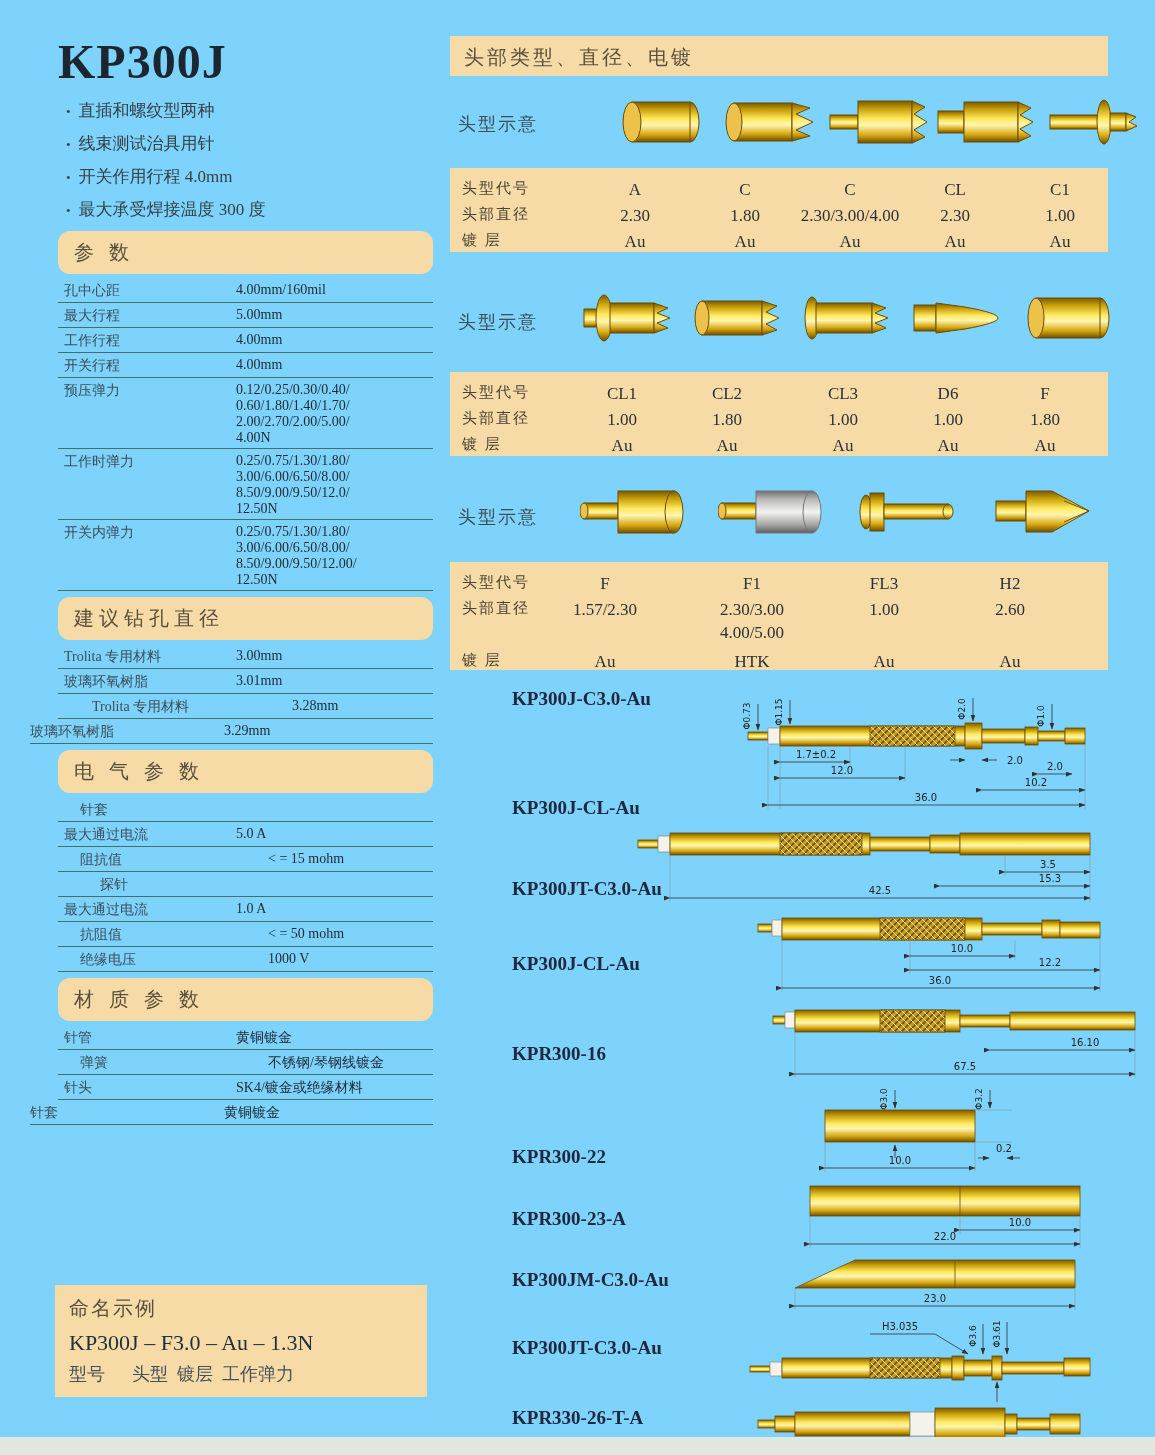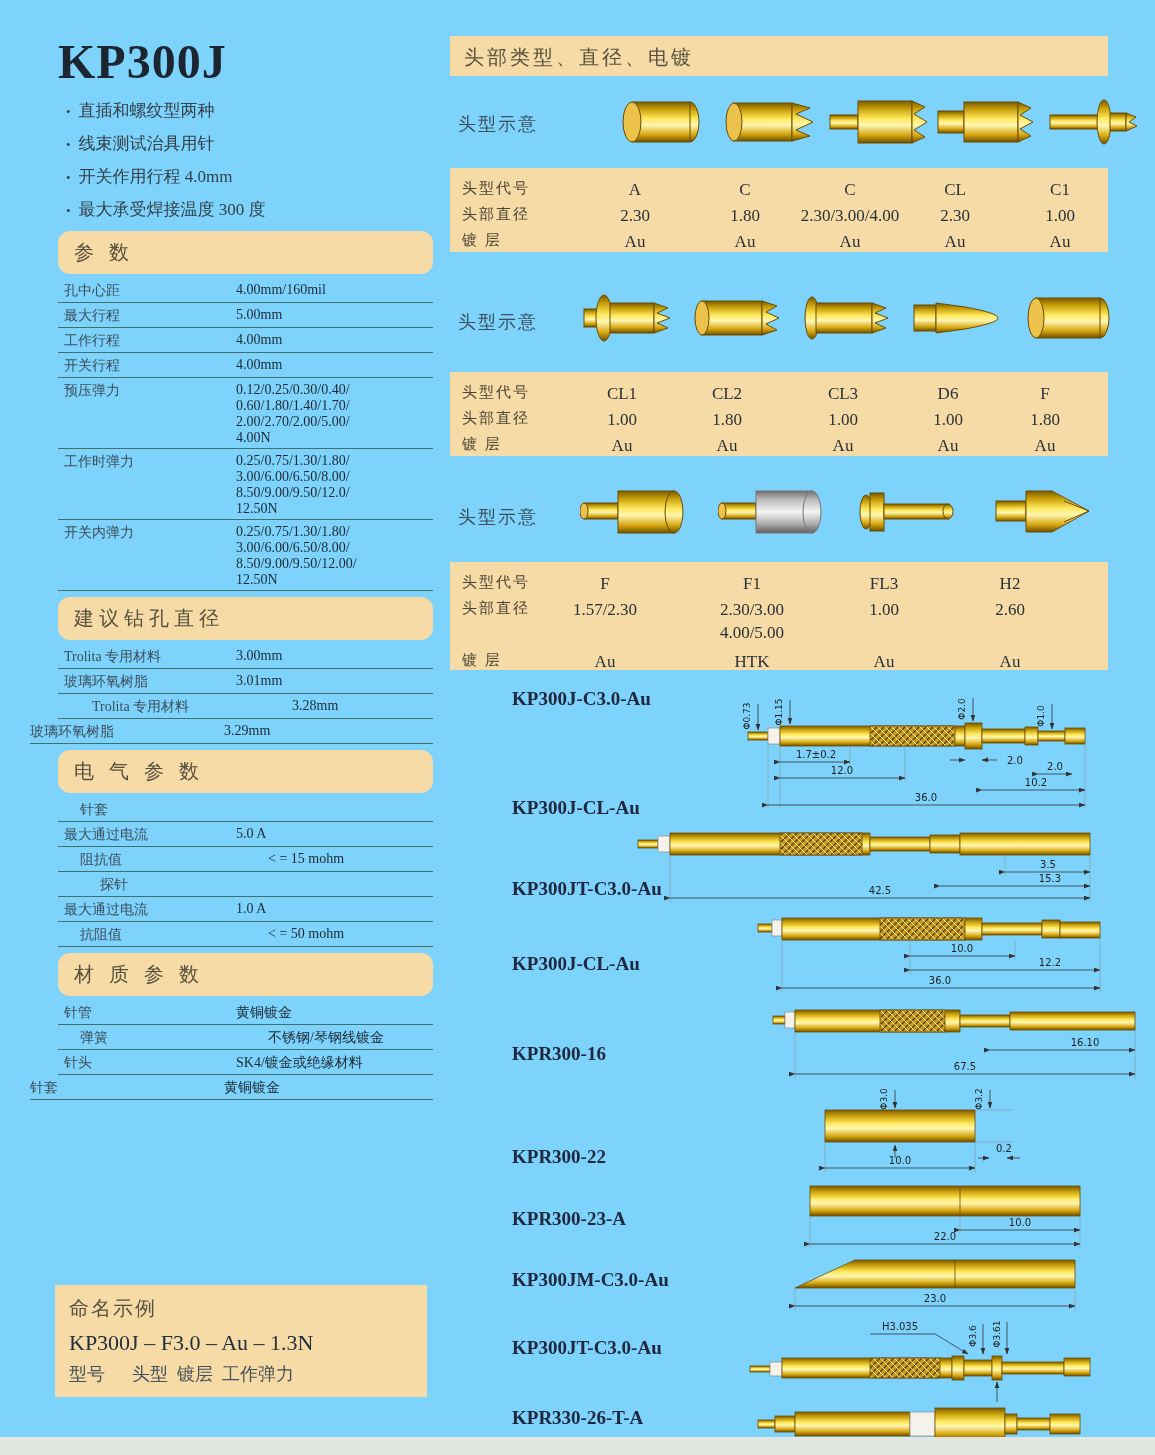--- a/index.html
+++ b/index.html
@@ -168,20 +168,24 @@
           <span class="pv"></span>
         </div>
       <div class="prow">
           <span class="pl">最大通过电流</span>
           <span class="pv">1.0 A</span>
         </div>
       <div class="prow ind-s">
           <span class="pl">抗阻值</span>
           <span class="pv">&lt; = 50  mohm</span>
         </div>
+      <div class="prow ind-s">
+          <span class="pl">绝缘电压</span>
+          <span class="pv">1000 V</span>
+        </div>
     </div>
 
     <div class="band">材 质 参 数</div>
     <div class="sec-table">
       <div class="prow">
           <span class="pl">针管</span>
           <span class="pv">黄铜镀金</span>
         </div>
       <div class="prow ind-s">
           <span class="pl">弹簧</span>

